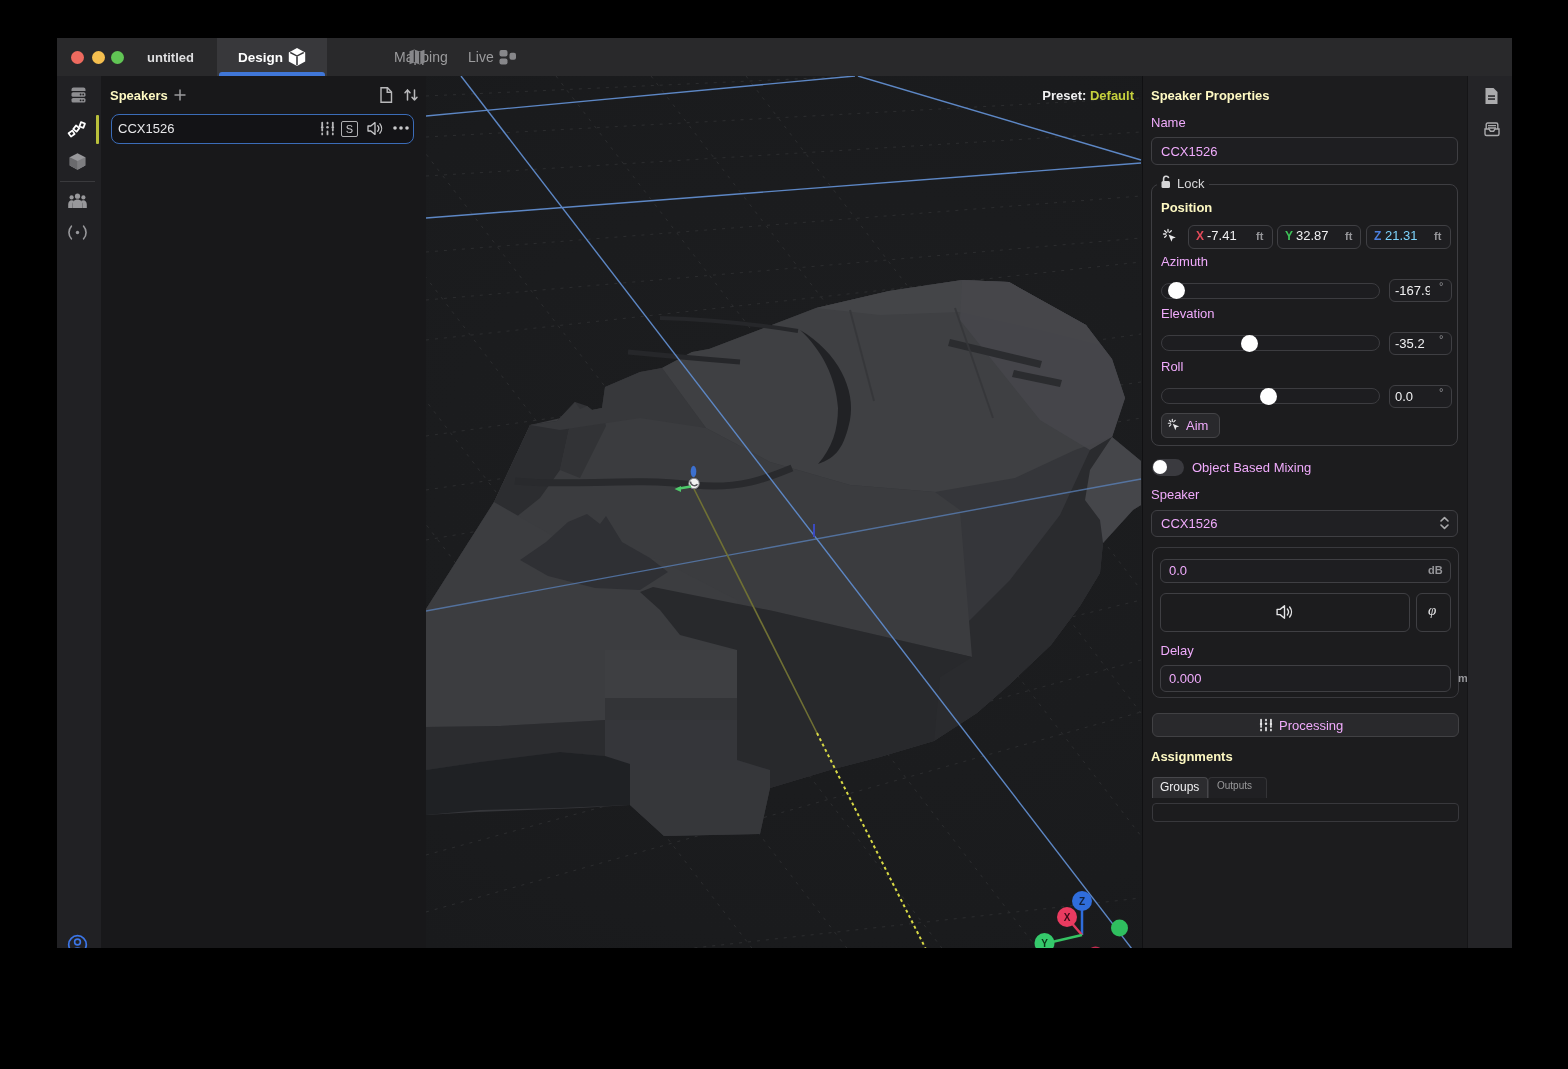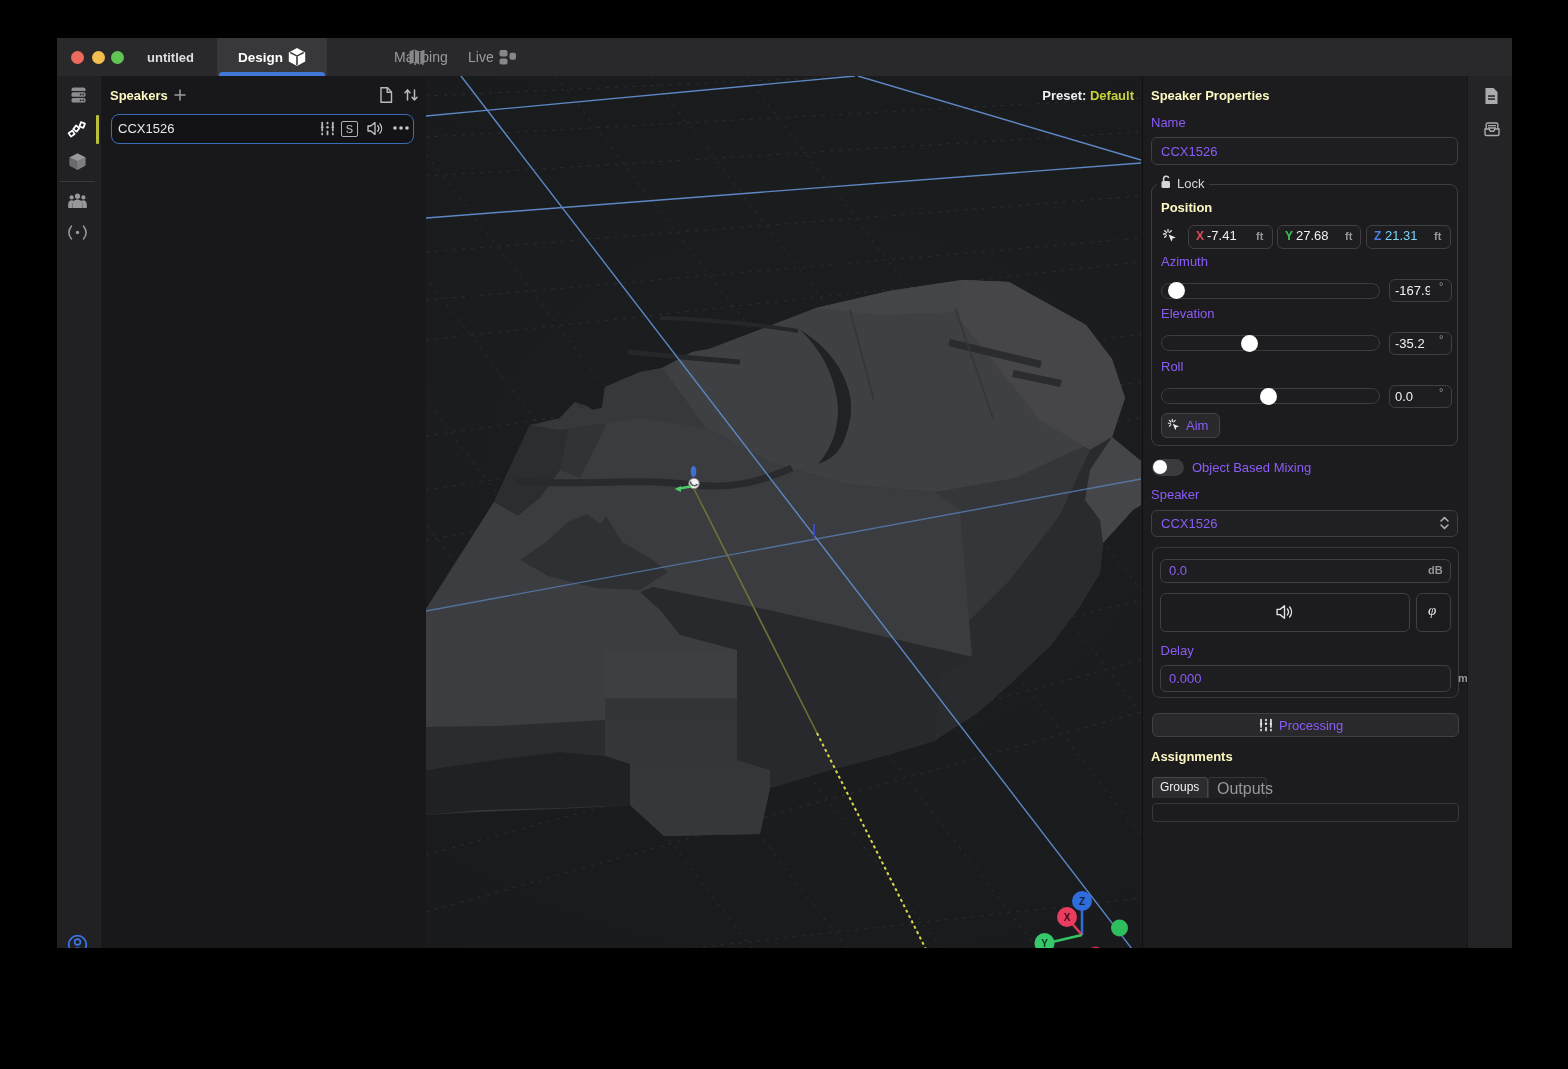--- a/index.html
+++ b/index.html
@@ -14,21 +14,21 @@
   #tabDesign { position:absolute; left:160px; top:0; width:110px; height:38px; background:#38383b; }
   #tabDesign .ul { position:absolute; left:2px; bottom:0; width:106px; height:4px; background:#4077d8; border-radius:3px 3px 0 0; }
   .tabtxt { font-size:13.5px; color:#ffffff; font-weight:600; }
   .tabgrey { font-size:14px; color:#9b9b9d; font-weight:400; }
   #sidebar { position:absolute; left:0; top:38px; width:44px; height:919px; background:#212124; }
   #spanel { position:absolute; left:44px; top:38px; width:325px; height:919px; background:#18181a; }
   #vp { position:absolute; left:369px; top:38px; width:716px; height:919px;
     background:radial-gradient(ellipse 950px 750px at 55% 45%, #1d1e20 0%, #1a1b1d 60%, #17181a 100%); overflow:hidden; }
   #rpanel { position:absolute; left:1085px; top:38px; width:325px; height:919px; background:#1c1c1e; border-left:1px solid #101012; }
   #rrail { position:absolute; left:1410px; top:38px; width:45px; height:919px; background:#242427; border-left:1px solid #151517; }
-  .lbl { position:absolute; font-size:13px; color:#8b5cf6; }
+  .lbl { position:absolute; font-size:13px; color:#f0abfc; }
   .blbl { position:absolute; font-size:13px; font-weight:700; color:#fef9c3; }
   .inp { position:absolute; border:1px solid #3f3f43; border-radius:6px; background:#1e1e21; }
   .unit { position:absolute; font-size:11px; font-weight:700; color:#96969a; }
   .sld { position:absolute; height:16px; border:1px solid #3c3c40; border-radius:8px; background:#1d1d20; }
   .thumb { position:absolute; width:17px; height:17px; border-radius:50%; background:#ffffff; }
   .ico { position:absolute; }
 </style>
 </head>
 <body>
 <div id="win">
@@ -284,21 +284,21 @@
       <g stroke="#e8e8ea" stroke-width="1.3" stroke-linecap="round">
         <path d="M6 1.5 v2.4 M1.5 6 h2.4 M2.7 2.7 l1.7 1.7 M9.3 2.7 L7.6 4.4 M2.7 9.3 L4.4 7.6"></path>
       </g>
     </svg>
     <div class="inp" style="left:44.5px; top:148.5px; width:85px; height:24px;"></div>
     <div class="abs" style="left:53px; top:153px; font-size:12px; font-weight:700; color:#e34b5a;">X</div>
     <div class="abs" style="left:64px; top:152px; font-size:13px; color:#f0f0f2;">-7.41</div>
     <div class="unit" style="left:113px; top:154px;">ft</div>
     <div class="inp" style="left:134px; top:148.5px; width:84px; height:24px;"></div>
     <div class="abs" style="left:142px; top:153px; font-size:12px; font-weight:700; color:#3ec258;">Y</div>
-    <div class="abs" style="left:153px; top:152px; font-size:13px; color:#f0f0f2;">27.68</div>
+    <div class="abs" style="left:153px; top:152px; font-size:13px; color:#f0f0f2;">32.87</div>
     <div class="unit" style="left:202px; top:154px;">ft</div>
     <div class="inp" style="left:222.5px; top:148.5px; width:85px; height:24px;"></div>
     <div class="abs" style="left:231px; top:153px; font-size:12px; font-weight:700; color:#4b7fe0;">Z</div>
     <div class="abs" style="left:242px; top:152px; font-size:13px; color:#7dd3fc;">21.31</div>
     <div class="unit" style="left:291px; top:154px;">ft</div>
 
     <div class="lbl" style="left:18px; top:178px;">Azimuth</div>
     <div class="sld" style="left:17.5px; top:206.5px; width:219px;"></div>
     <div class="thumb" style="left:25px; top:206px;"></div>
     <div class="inp" style="left:245.5px; top:203px; width:63px; height:23px;"></div>
@@ -365,21 +365,21 @@
       <circle cx="2.2" cy="6.4" r="1.3" fill="#e8e8ea"></circle>
       <circle cx="7.5" cy="6.2" r="1.3" fill="#e8e8ea"></circle>
       <circle cx="12.8" cy="6.4" r="1.3" fill="#e8e8ea"></circle>
     </svg>
     <div class="lbl" style="left:136px; top:642px;">Processing</div>
 
     <div class="blbl" style="left:8px; top:673px;">Assignments</div>
     <div class="abs" style="left:8.5px; top:701px; width:56px; height:20.5px; background:#2c2c2f; border:1px solid #47474b; border-bottom:none; border-radius:4px 4px 0 0;"></div>
     <div class="abs" style="left:17px; top:704px; font-size:12px; color:#f0f0f2;text-align:center;">Groups</div>
     <div class="abs" style="left:65px; top:701px; width:59px; height:20.5px; background:#202023; border:1px solid #343437; border-bottom:none; border-radius:4px 4px 0 0;"></div>
-    <div class="abs" style="left:74px; top:704px; font-size:16px; color:#98989a;text-align:center;">Outputs</div>
+    <div class="abs" style="left:74px; top:704px; font-size:10px; color:#98989a;text-align:center;">Outputs</div>
     <div class="abs" style="left:8.5px; top:726.5px; width:307px; height:19px; border:1px solid #38383c; border-radius:4px;"></div>
 
     <svg class="ico" style="left:11px; top:896px;" width="12" height="14" viewBox="0 0 12 14">
       <rect x="1.5" y="6" width="9" height="7" rx="1.5" fill="#98989b"></rect>
       <path d="M3.5 6 V4.2 a2.5 2.5 0 0 1 5 0 V6" fill="none" stroke="#98989b" stroke-width="1.6"></path>
     </svg>
   </div>
 
   <div id="rrail">
     <svg class="ico" style="left:16px; top:11px;" width="15" height="18" viewBox="0 0 15 18">

